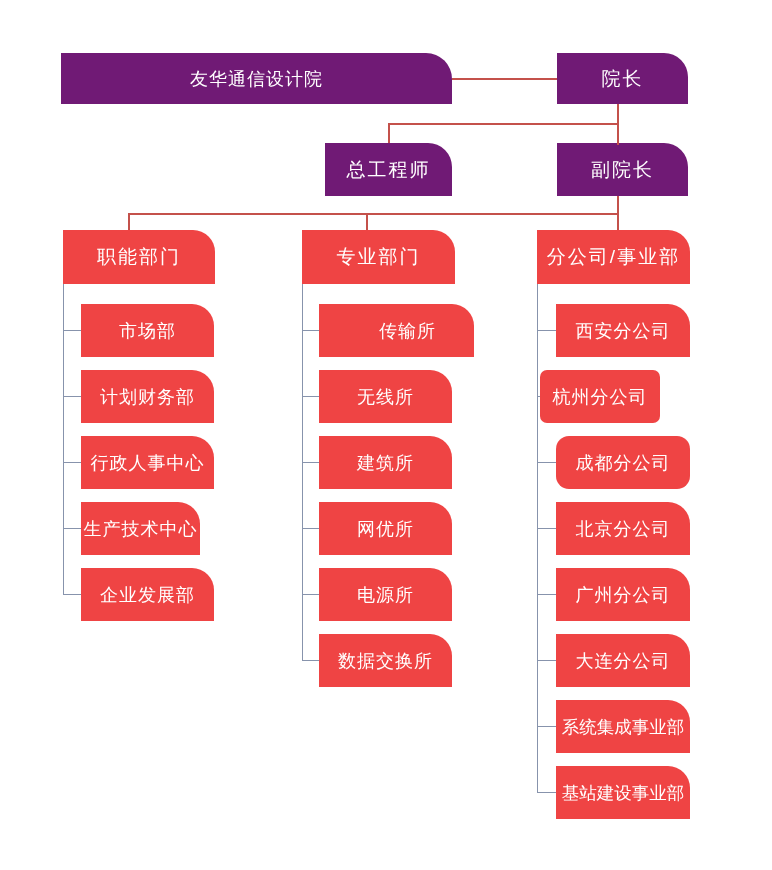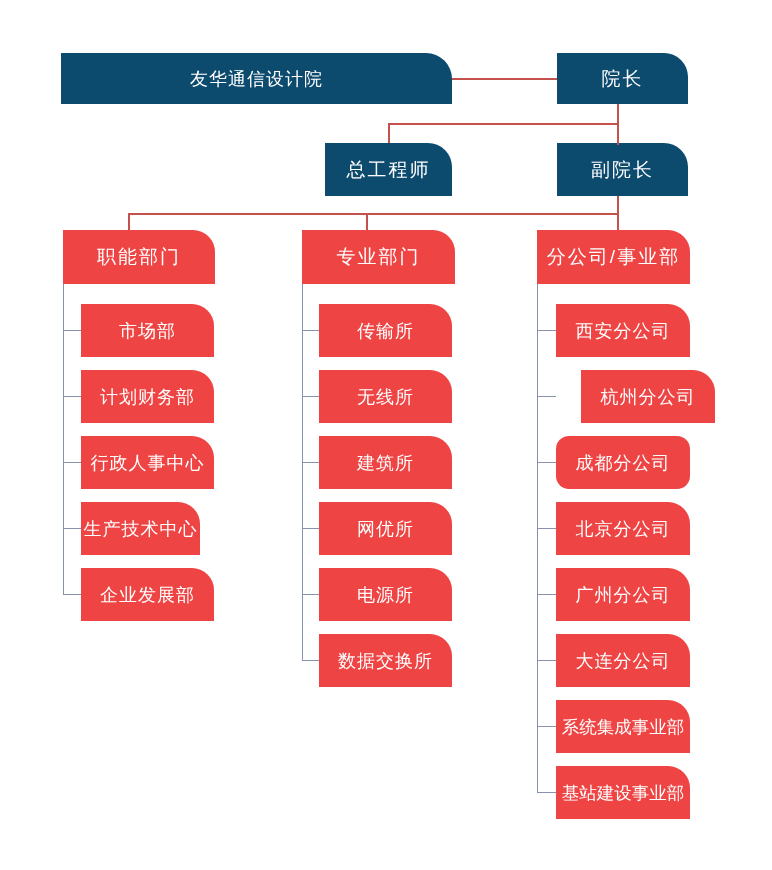--- a/index.html
+++ b/index.html
@@ -5,21 +5,21 @@
   html,body { margin:0; padding:0; background:#ffffff; }
   #canvas {
     position:relative; width:772px; height:870px; background:#ffffff;
     font-family:"Liberation Sans", sans-serif; overflow:hidden;
   }
   .node {
     position:absolute; display:flex; align-items:center; justify-content:center;
     background:#ef4444; color:#ffffff; border-radius:0 22px 0 0;
     font-size:18px; letter-spacing:1px; white-space:nowrap;
   }
-  .node.red  { background:#0c4a6e;justify-content:center; }
+  .node.red  { background:#701a75;justify-content:center; }
   .node.hdr  { font-size:19px; letter-spacing:2px; }
   .node.top  { font-size:19px; letter-spacing:2px; border-radius:0 24px 0 0; }
   .node.titlebox { border-radius:0 26px 0 0; }
   .child { height:53px; }
   .line { position:absolute; }
   .rline { background:#C4514B; }
   .gline { background:#8793AC; }
 </style>
 </head>
 <body>
@@ -86,21 +86,21 @@
   </div>
 
   <div class="line gline" style="left:302px; top:284px; width:1px; height:377px;"></div>
   <div class="line gline" style="left:302px; top:330px; width:17px; height:1px;"></div>
   <div class="line gline" style="left:302px; top:396px; width:17px; height:1px;"></div>
   <div class="line gline" style="left:302px; top:462px; width:17px; height:1px;"></div>
   <div class="line gline" style="left:302px; top:528px; width:17px; height:1px;"></div>
   <div class="line gline" style="left:302px; top:594px; width:17px; height:1px;"></div>
   <div class="line gline" style="left:302px; top:660px; width:17px; height:1px;"></div>
 
-  <div class="node child" style="left:319px; top:304px; width:133px;">
+  <div class="node child" style="left:319px; top:304px; width:133px;padding-left:22px;">
     <span>传输所</span>
   </div>
   <div class="node child" style="left:319px; top:370px; width:133px;">
     <span>无线所</span>
   </div>
   <div class="node child" style="left:319px; top:436px; width:133px;">
     <span>建筑所</span>
   </div>
   <div class="node child" style="left:319px; top:502px; width:133px;">
     <span>网优所</span>
@@ -118,21 +118,21 @@
   <div class="line gline" style="left:537px; top:462px; width:19px; height:1px;"></div>
   <div class="line gline" style="left:537px; top:528px; width:19px; height:1px;"></div>
   <div class="line gline" style="left:537px; top:594px; width:19px; height:1px;"></div>
   <div class="line gline" style="left:537px; top:660px; width:19px; height:1px;"></div>
   <div class="line gline" style="left:537px; top:726px; width:19px; height:1px;"></div>
   <div class="line gline" style="left:537px; top:792px; width:19px; height:1px;"></div>
 
   <div class="node child" style="left:556px; top:304px; width:134px;">
     <span>西安分公司</span>
   </div>
-  <div class="node child" style="left:581px; top:370px; width:134px;">
+  <div class="node child" style="left:540px; top:370px; width:120px;border-radius:7px;">
     <span>杭州分公司</span>
   </div>
   <div class="node child" style="left:556px; top:436px; width:134px;border-radius:13px;">
     <span>成都分公司</span>
   </div>
   <div class="node child" style="left:556px; top:502px; width:134px;">
     <span>北京分公司</span>
   </div>
   <div class="node child" style="left:556px; top:568px; width:134px;">
     <span>广州分公司</span>

